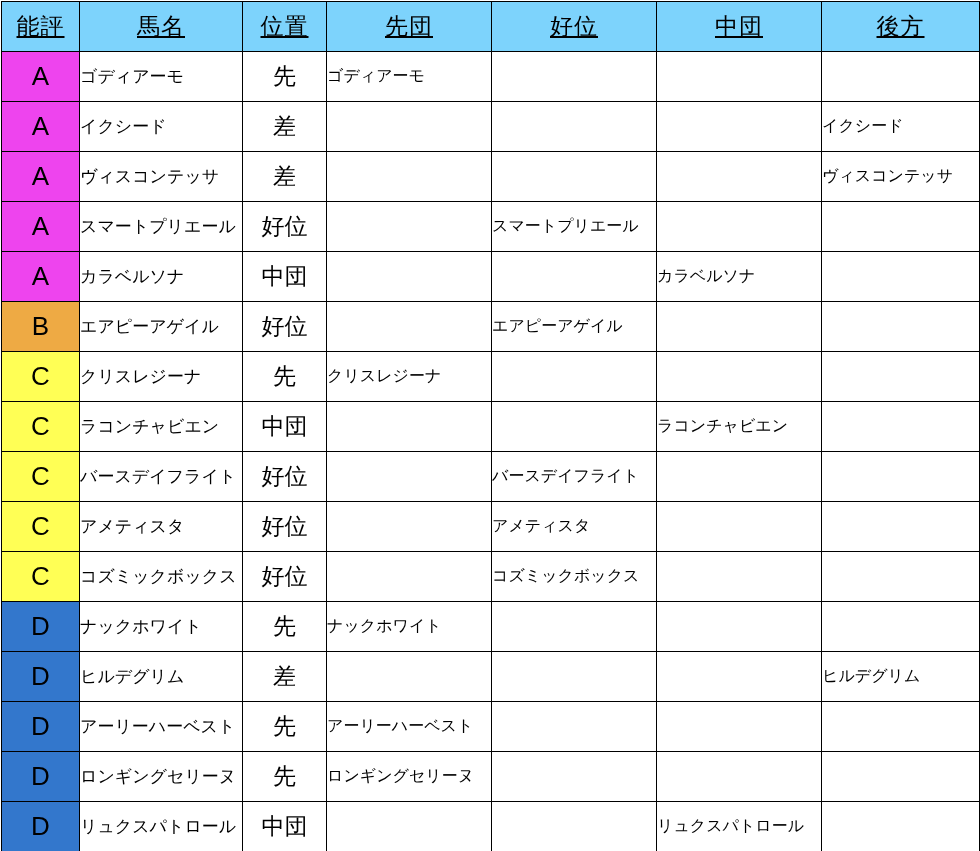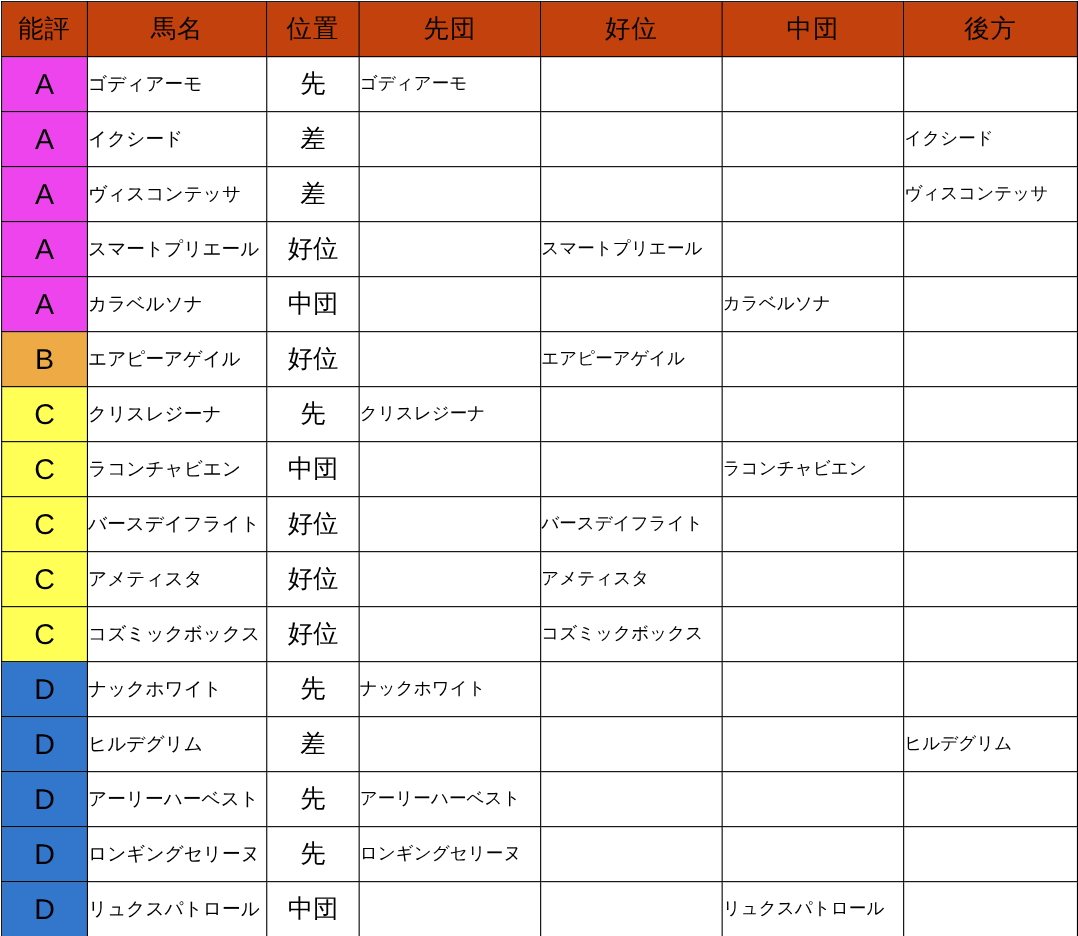--- a/index.html
+++ b/index.html
@@ -31,25 +31,26 @@
   
   col.c-rank   { width: 78px; }
   col.c-horse  { width: 163px; }
   col.c-pos    { width: 84px; }
   col.c-run    { width: 165px; }
   col.c-run2   { width: 165px; }
   col.c-run3   { width: 165px; }
   col.c-run4   { width: 158px; }
 
   thead th {
-    background: #c2410c;
+    background: #7dd3fc;
     text-align: center;
     font-size: 23px;
     color: #000000;
     letter-spacing: 1px;
+    text-decoration: underline;
   }
   td.rank-cell {
     text-align: center;
     font-size: 26px;
     color: #000000;
   }
   td.horse-cell {
     text-align: left;
     padding-left: 9px;
     font-size: 17px;

